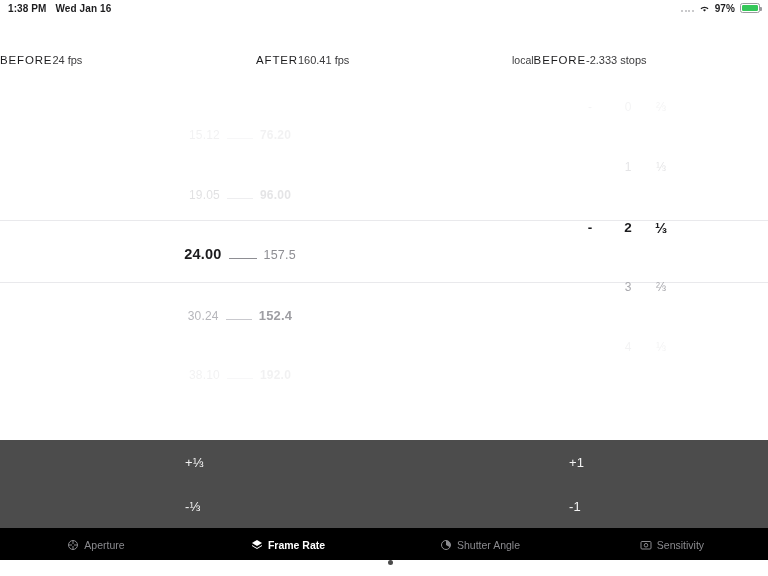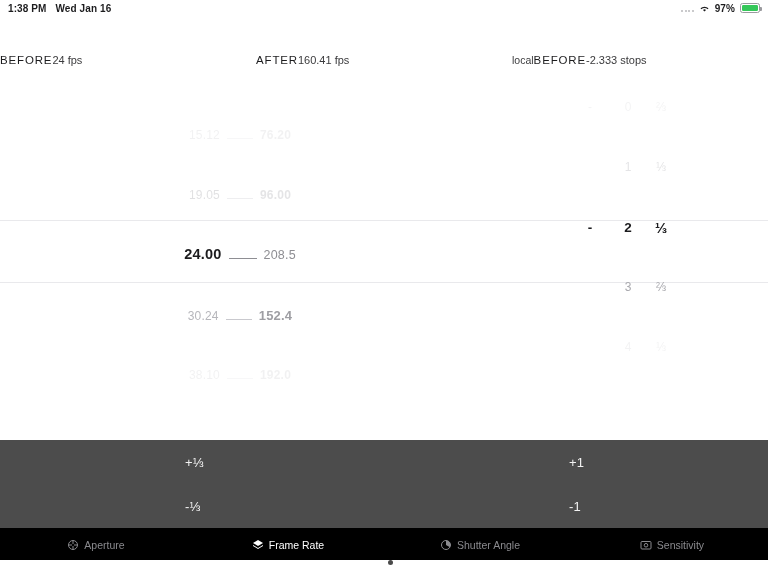--- a/index.html
+++ b/index.html
@@ -108,21 +108,21 @@
 
   
   .tabbar{
     position:absolute; top:528px; left:0; width:768px; height:32px;
     background:#000; display:flex; align-items:flex-start; padding-top:6px;
   }
   .tab{
     flex:1; display:flex; align-items:center; justify-content:center; gap:5px;
     color:#8a8a8e; font-size:10.5px; height:22px;
   }
-  .tab.active{ color:#ffffff; font-weight:400; }
+  .tab.active{ color:#ffffff; font-weight:700; }
   .tab .ic{ width:12px; height:12px; display:block; }
   .dots{
     position:absolute; left:0; width:768px; top:560px;
     display:flex; justify-content:center; gap:7px;
   }
   .dots i{ width:5px; height:5px; border-radius:50%; background:#4a4a4a; display:block; }
   .dots i.on{ background:#ffffff; }
 </style>
 </head>
 <body>
@@ -185,21 +185,21 @@
           <div class="fps-row">
             <span class="fps-a">19.05</span>
             <span class="fps-dash"></span>
             <span class="fps-b">96.00</span>
           </div>
         </div>
         <div class="row sel">
           <div class="fps-row">
             <span class="fps-a">24.00</span>
             <span class="fps-dash"></span>
-            <span class="fps-b">208.5</span>
+            <span class="fps-b">157.5</span>
           </div>
         </div>
         <div class="row near">
           <div class="fps-row">
             <span class="fps-a">30.24</span>
             <span class="fps-dash"></span>
             <span class="fps-b">152.4</span>
           </div>
         </div>
         <div class="row farther">

